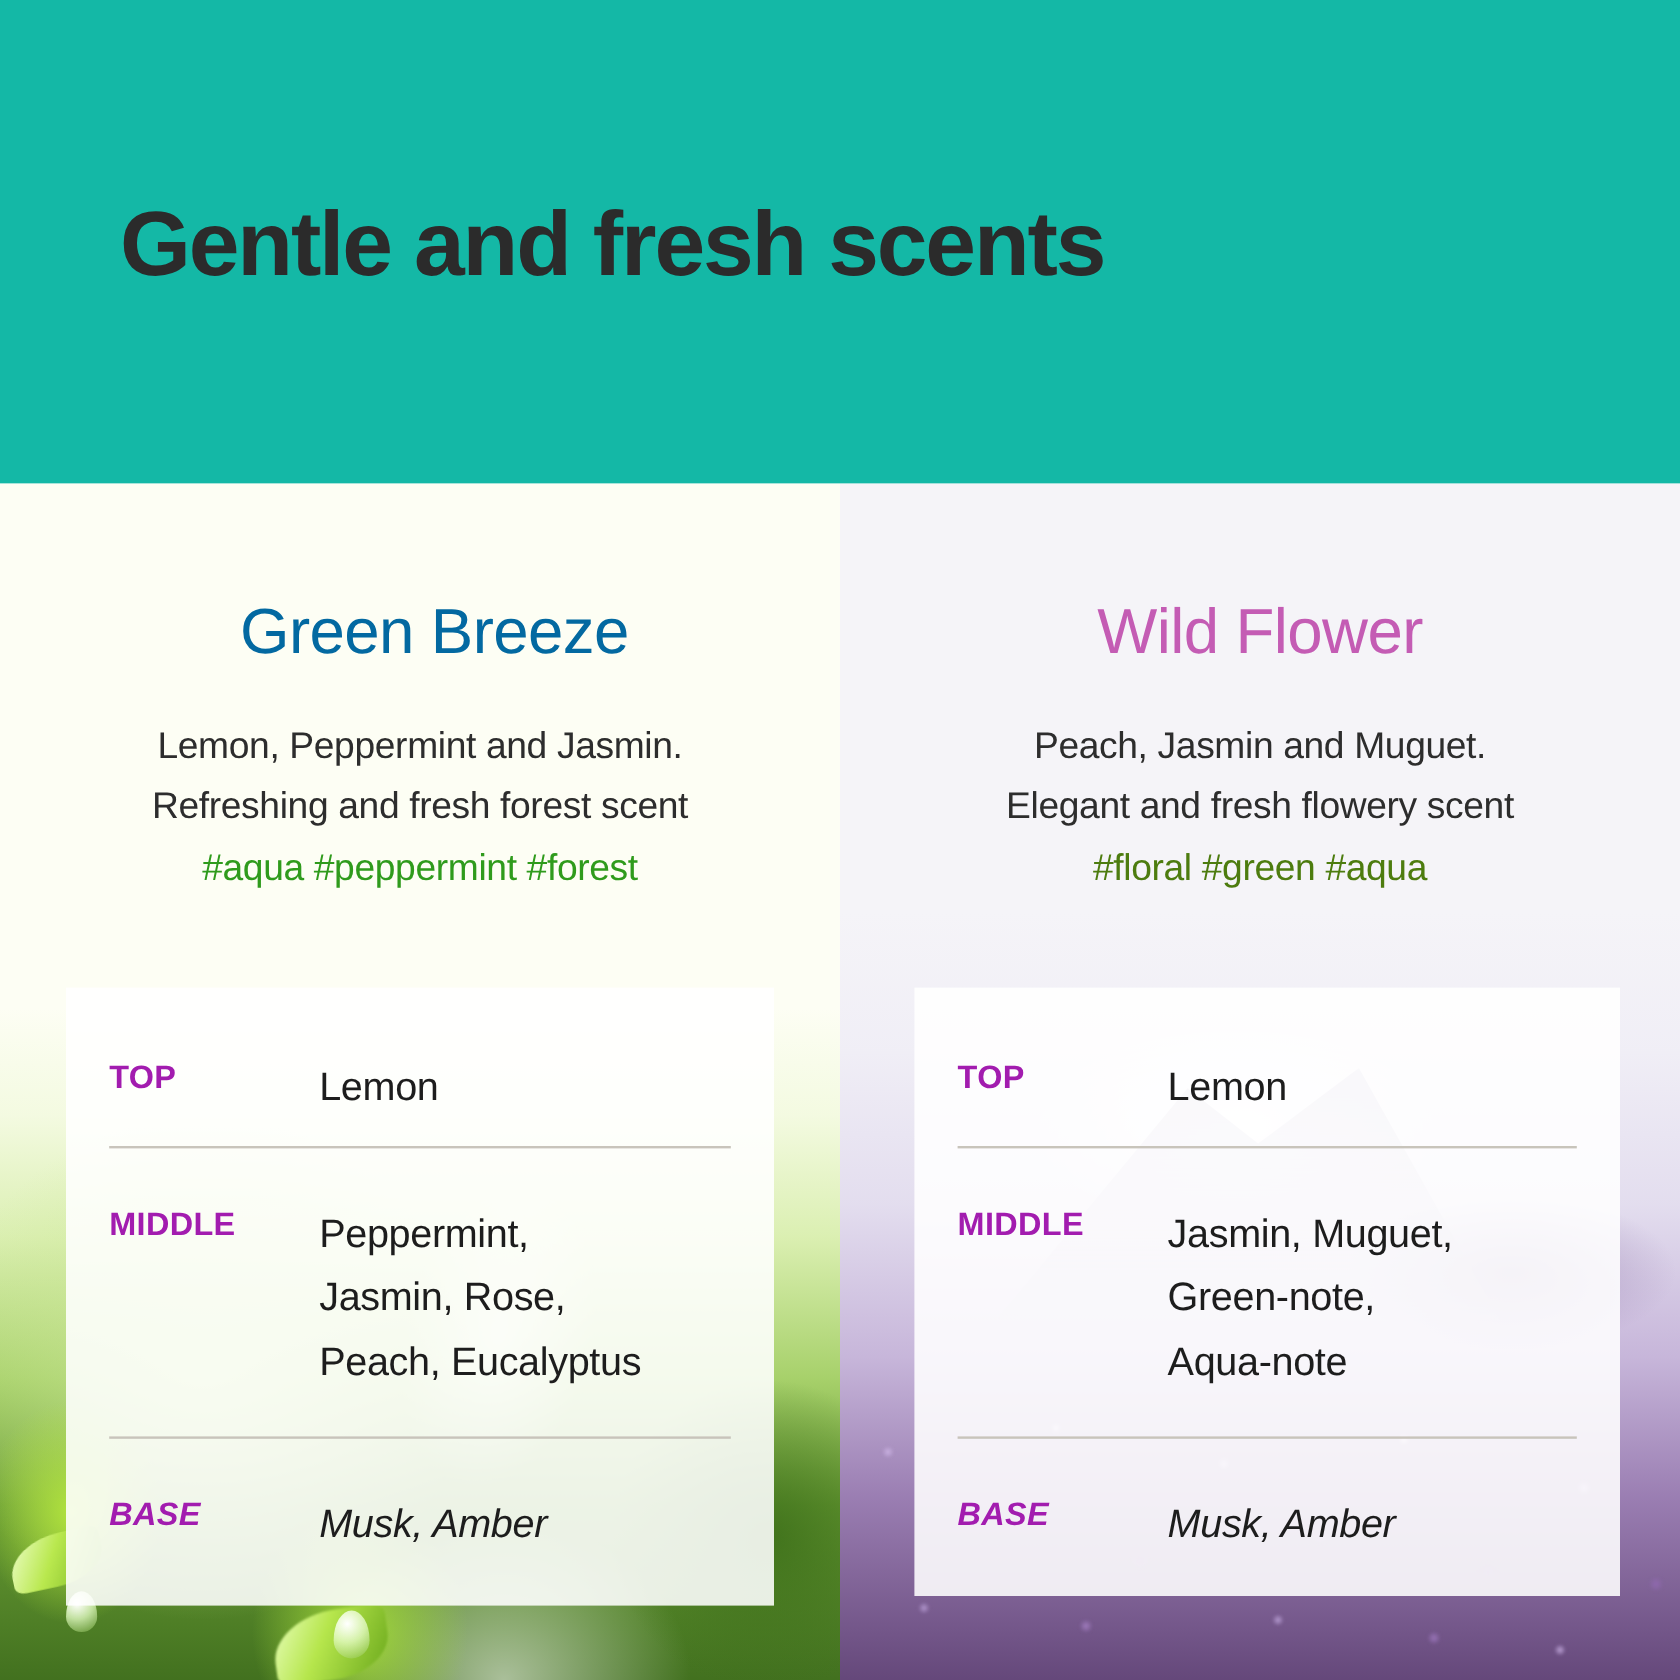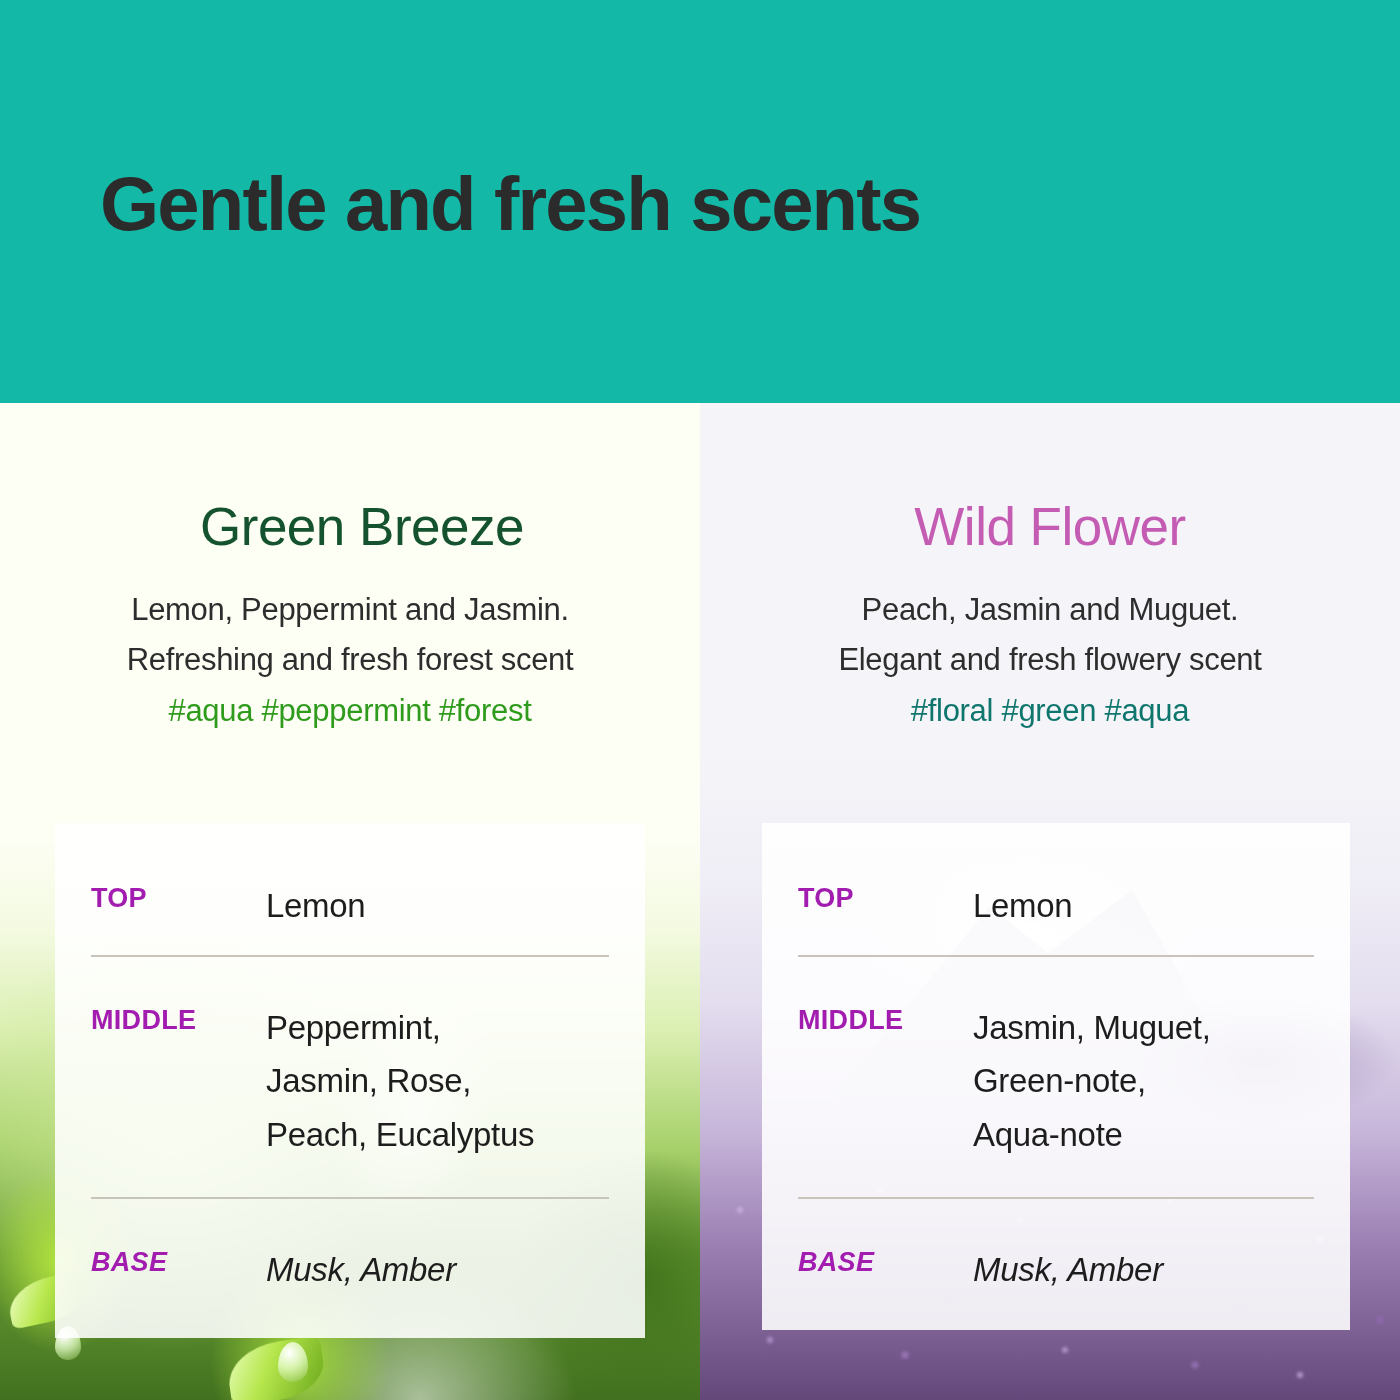--- a/index.html
+++ b/index.html
@@ -149,37 +149,37 @@
   .scent-head { position:absolute; left:0; width:700px; text-align:center; }
   .panel-left  .scent-head { top:96px; }
   .panel-right .scent-head { top:96px; }
 
   .scent-name {
     font-size:53px;
     font-weight:400;
     letter-spacing:-.5px;
     line-height:1.05;
   }
-  .scent-name.green { color:#14532d;padding-left:24px; }
+  .scent-name.green { color:#0369a1;padding-left:24px; }
   .scent-name.pink  { color:#c45cb4; }
 
   .scent-desc {
-    margin-top:30px;
+    margin-top:42px;
     font-size:31px;
     line-height:1.64;
     color:#2d2d2d;
     letter-spacing:-.3px;
   }
   .scent-tags {
     font-size:31px;
     line-height:1.64;
     letter-spacing:-.3px;
   }
   .scent-tags.green { color:#2f9b1c; }
-  .scent-tags.pink  { color:#0f766e; }
+  .scent-tags.pink  { color:#4d7c0f; }
 
   
   .notes-card {
     position:absolute;
     background:rgba(255,255,255,.88);
     padding:0 36px;
   }
   .panel-left .notes-card {
     left:55px; top:420px; width:590px; height:515px;
   }

